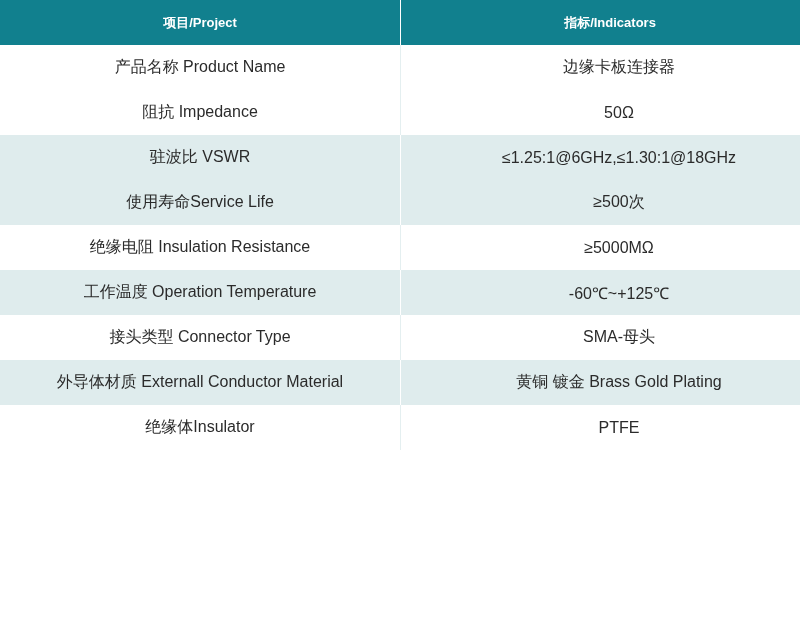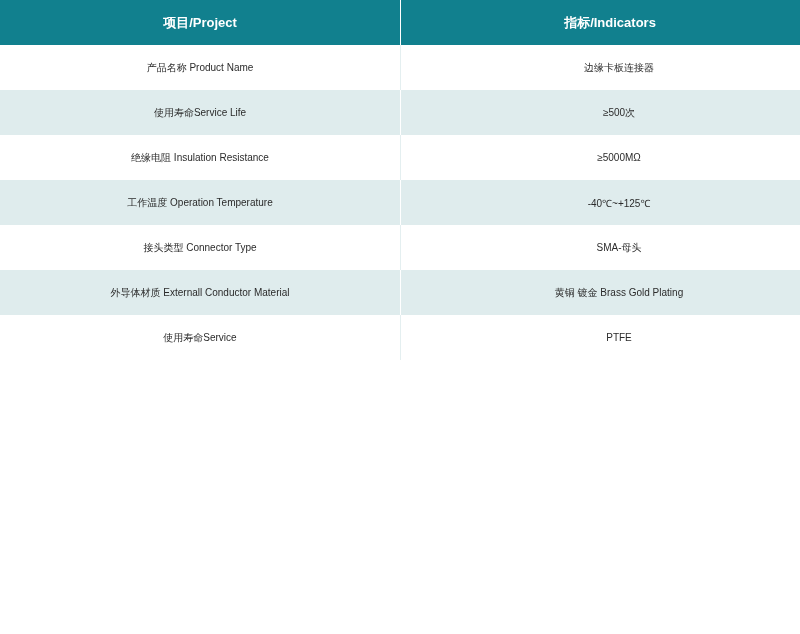--- a/index.html
+++ b/index.html
@@ -36,21 +36,21 @@
   thead th.divider-left {
     box-shadow: inset 1px 0 0 #ffffff;
     padding-left: 20px;
   }
 
   tbody td {
     height: 45px;
     padding: 0 8px;
     text-align: center;
     vertical-align: middle;
-    font-size: 10px;
+    font-size: 16px;
     color: #2b2b2b;
     border: none;
     white-space: nowrap;
     overflow: hidden;
     text-overflow: ellipsis;
   }
   tbody tr.row-odd td  { background: #ffffff; }
   tbody tr.row-even td { background: #dfeced; }
 
   tbody td.cell-indicator {
@@ -73,38 +73,46 @@
     <tr>
       <th>项目/Project</th>
       <th class="divider-left">指标/Indicators</th>
     </tr>
   </thead>
   <tbody>
     <tr class="row-odd">
       <td class="cell-project">产品名称 Product Name</td>
       <td class="cell-indicator">边缘卡板连接器</td>
     </tr>
+    <tr class="row-odd">
+      <td class="cell-project">阻抗 Impedance</td>
+      <td class="cell-indicator">50Ω</td>
+    </tr>
+    <tr class="row-even">
+      <td class="cell-project">驻波比 VSWR</td>
+      <td class="cell-indicator">≤1.25:1@6GHz,≤1.30:1@18GHz</td>
+    </tr>
     <tr class="row-even">
       <td class="cell-project">使用寿命Service Life</td>
       <td class="cell-indicator">≥500次</td>
     </tr>
     <tr class="row-odd">
       <td class="cell-project">绝缘电阻 Insulation Resistance</td>
       <td class="cell-indicator">≥5000MΩ</td>
     </tr>
     <tr class="row-even">
       <td class="cell-project">工作温度 Operation Temperature</td>
-      <td class="cell-indicator">-40℃~+125℃</td>
+      <td class="cell-indicator">-60℃~+125℃</td>
     </tr>
     <tr class="row-odd">
       <td class="cell-project">接头类型  Connector Type</td>
       <td class="cell-indicator">SMA-母头</td>
     </tr>
     <tr class="row-even">
       <td class="cell-project">外导体材质 Externall Conductor Material</td>
       <td class="cell-indicator">黄铜 镀金  Brass Gold Plating</td>
     </tr>
     <tr class="row-odd">
-      <td class="cell-project">使用寿命Service</td>
+      <td class="cell-project">绝缘体Insulator</td>
       <td class="cell-indicator">PTFE</td>
     </tr>
   </tbody>
 </table>
 
 </body></html>

